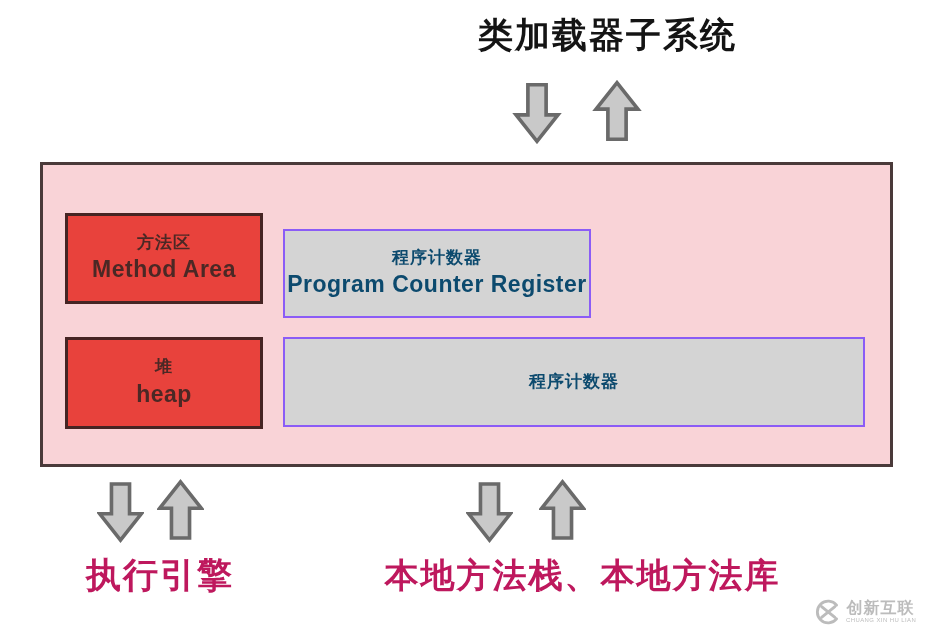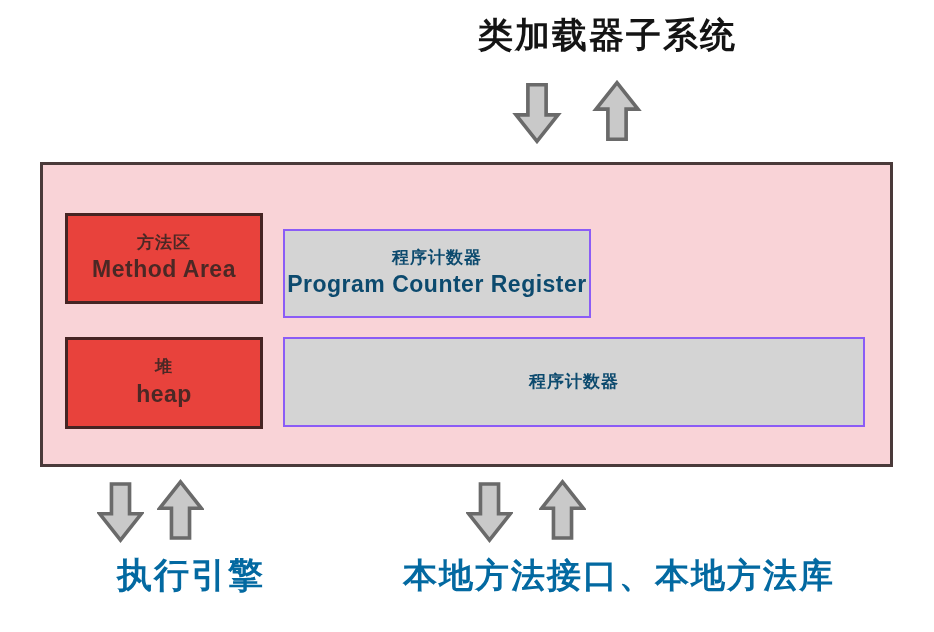--- a/index.html
+++ b/index.html
@@ -42,22 +42,22 @@
   .block .en{font-size:23px;font-weight:bold;letter-spacing:0.5px;}
   .block.red{background:#e8423c;border:3px solid #462423;color:#4b2825;}
   .block.gray{background:#d4d4d4;border:2px solid #8b5cf6;color:#0c4a6e;}
   .b1{left:22px;top:48px;width:192px;height:85px;}
   .b2{left:240px;top:64px;width:304px;height:85px;}
   .b3{left:568px;top:64px;width:250px;height:85px;}
   .b4{left:22px;top:172px;width:192px;height:86px;}
   .b5{left:240px;top:172px;width:578px;height:86px;}
   
   .bottom-label{
-    position:absolute;text-align:right;
-    font-size:35px;font-weight:600;color:#0369a1;
+    position:absolute;text-align:center;
+    font-size:35px;font-weight:600;color:#be185d;
     letter-spacing:2px;white-space:nowrap;
   }
   .label-exec{left:55px;top:552px;width:210px;}
   .label-native{left:330px;top:553px;width:505px;font-size:34px;}
   
   .watermark{
     position:absolute;right:5px;bottom:5px;
     display:flex;align-items:center;gap:4px;
     color:#bcbcbc;
   }
@@ -118,16 +118,26 @@
     </svg>
 
   <svg class="arrow down" style="left:466px;top:480px" width="47" height="64" viewBox="0 0 52 68">
       <use href="#block-arrow"></use>
     </svg>
   <svg class="arrow up" style="left:539px;top:478px" width="47" height="64" viewBox="0 0 52 68">
       <use href="#block-arrow"></use>
     </svg>
 
   <div class="bottom-label label-exec">执行引擎</div>
-  <div class="bottom-label label-native">本地方法接口、本地方法库</div>
+  <div class="bottom-label label-native">本地方法栈、本地方法库</div>
 
+  <div class="watermark">
+    <svg width="30" height="30" viewBox="0 0 36 36">
+      <path d="M 29.5 9.8 A 13 13 0 1 0 29.5 26.2" fill="none" stroke="#bcbcbc" stroke-width="3.4" stroke-linecap="round"></path>
+      <path d="M11.5 11.5 L27.5 24.5 M27.5 11.5 L11.5 24.5" fill="none" stroke="#bcbcbc" stroke-width="3.4" stroke-linecap="round"></path>
+    </svg>
+    <div class="wm-text">
+      <span class="wm-name">创新互联</span>
+      <span class="wm-sub">CHUANG XIN HU LIAN</span>
+    </div>
+  </div>
 
 </div>
 
 </body></html>

